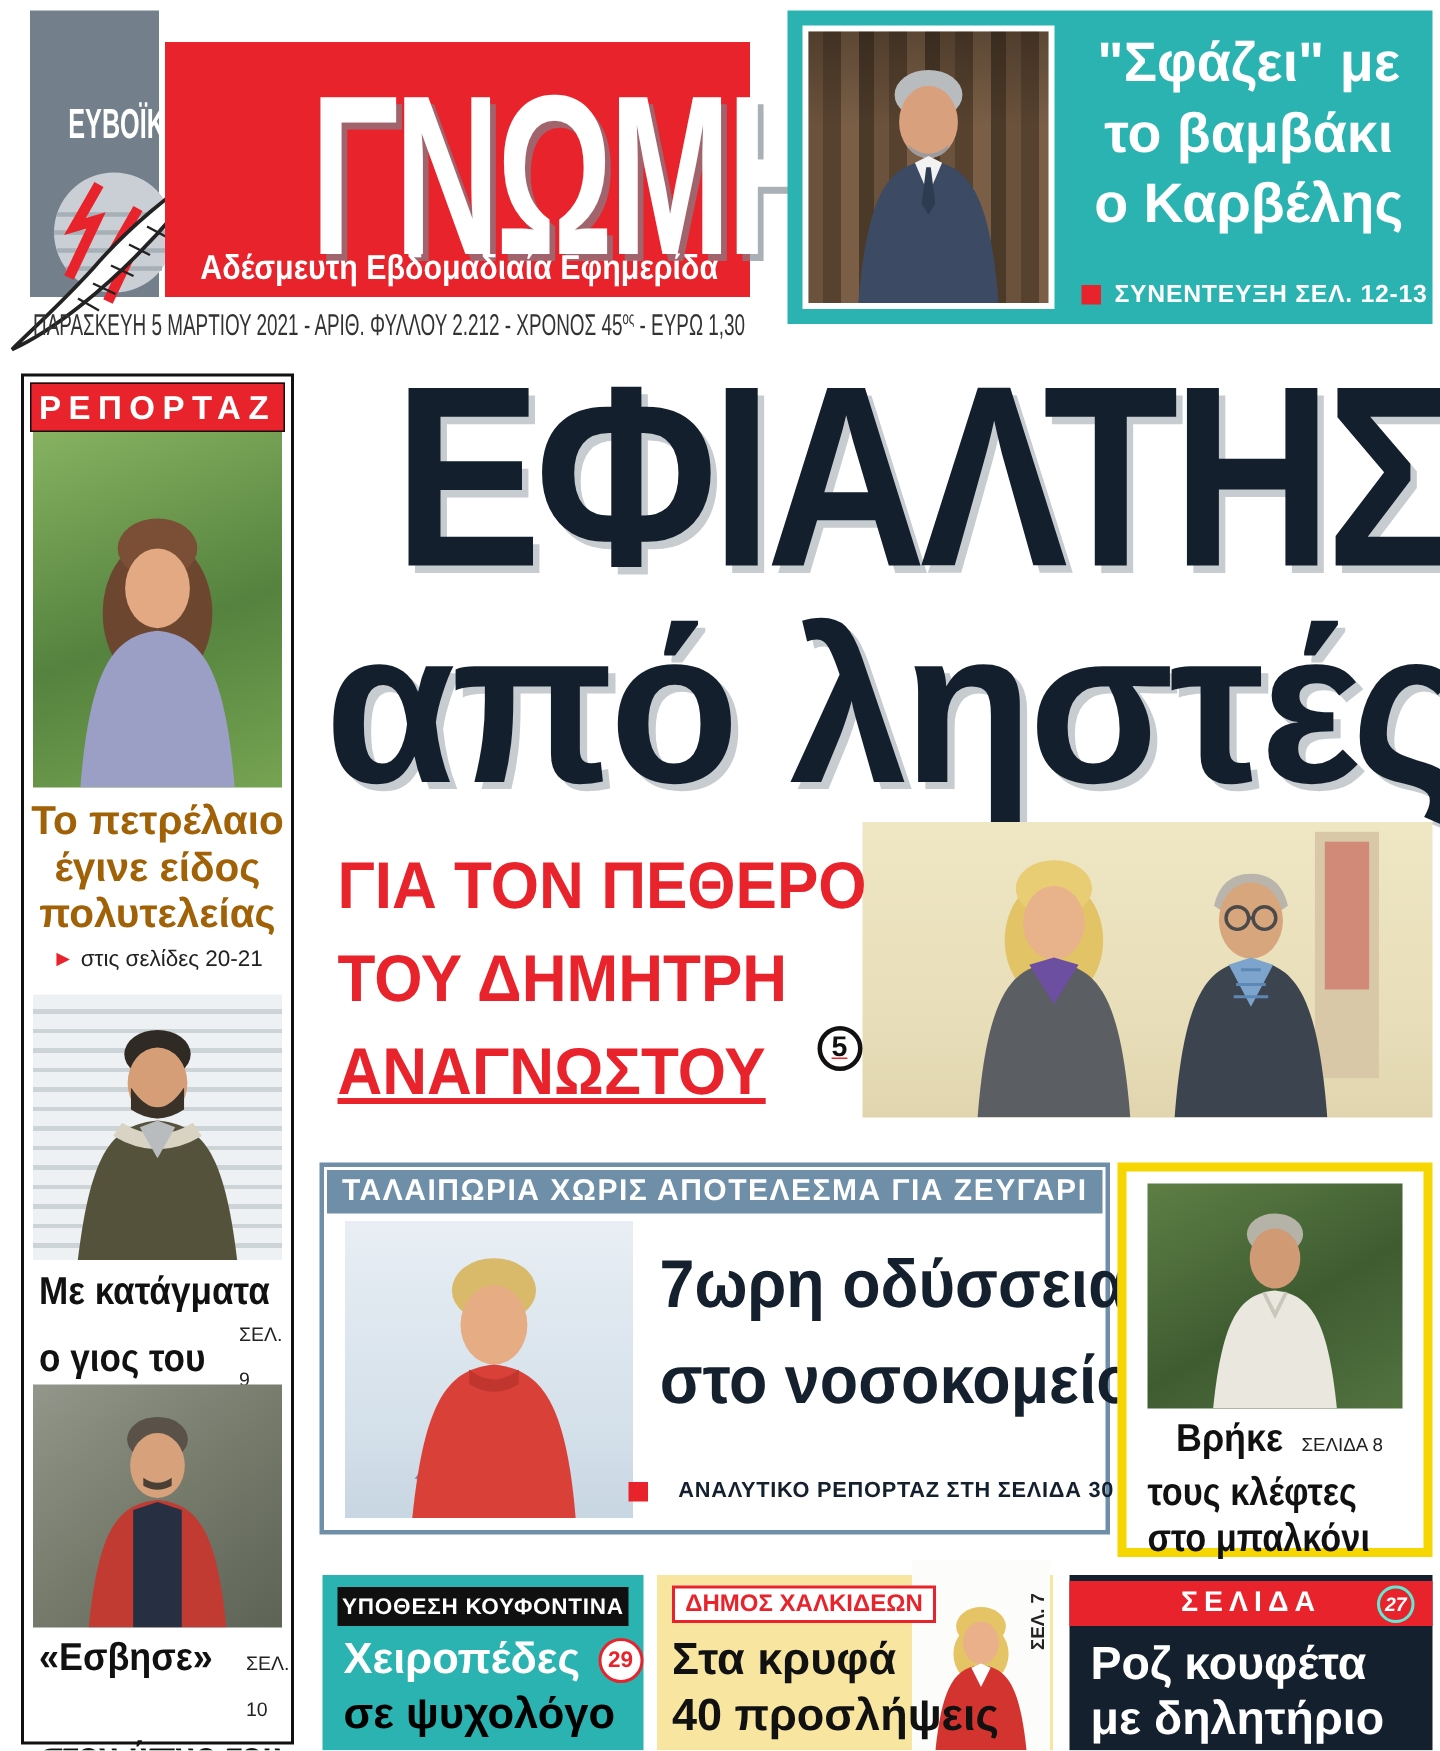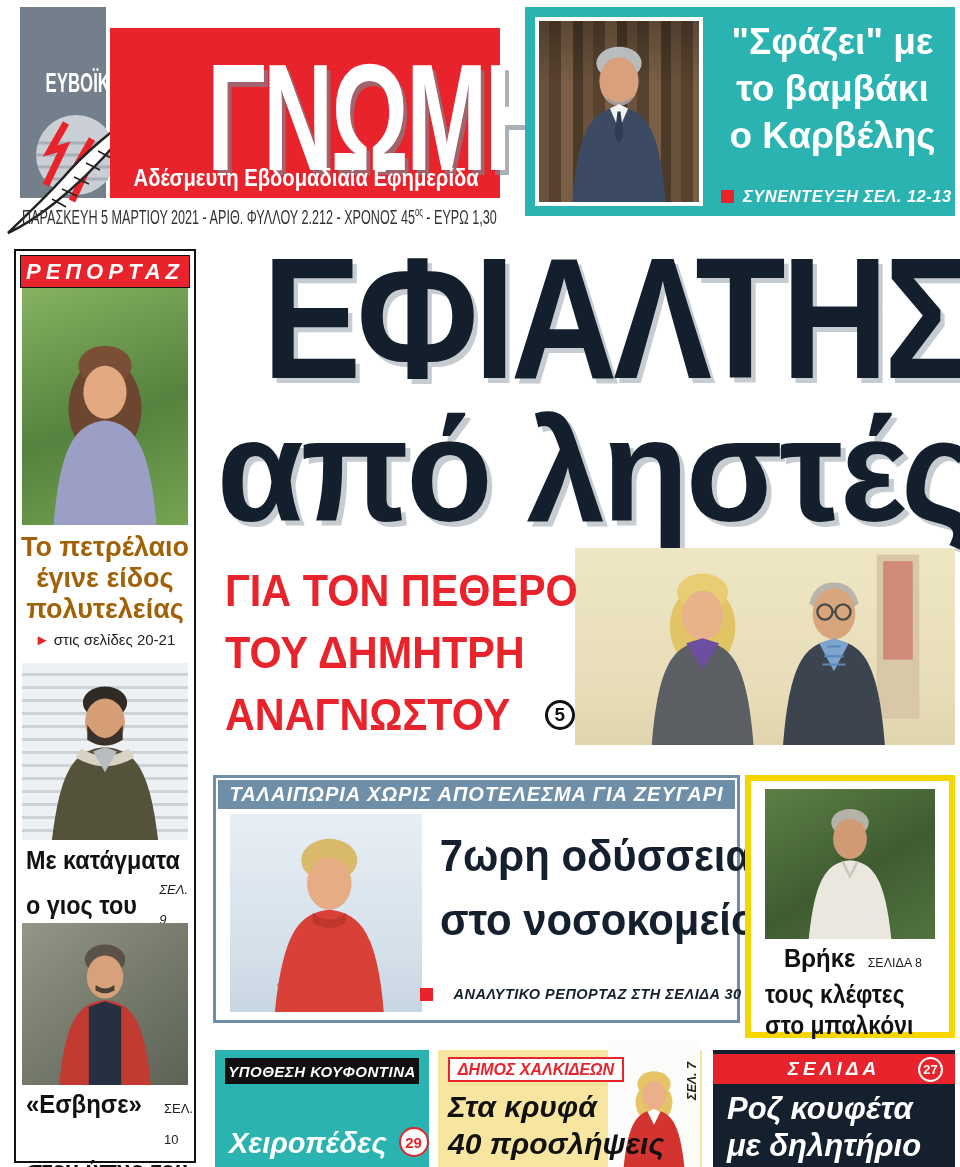--- a/index.html
+++ b/index.html
@@ -1,19 +1,19 @@
 <!DOCTYPE html>
 <html><head>
 <meta charset="utf-8">
 <style>
   html,body{margin:0;padding:0;background:#ffffff;}
   .page{position:relative;width:960px;height:1167px;background:#ffffff;
         font-family:"Liberation Sans",sans-serif;overflow:hidden;}
   .abs{position:absolute;}
-  .b{font-weight:bold;font-style:italic;}
+  .b{font-weight:bold;}
   .nw{white-space:nowrap;}
   .cond{display:inline-block;white-space:nowrap;transform-origin:0 50%;}
   .condc{display:inline-block;white-space:nowrap;transform-origin:50% 0;}
   .photo{position:absolute;overflow:hidden;}
   .photo svg{position:absolute;left:0;top:0;width:100%;height:100%;}
   .sq{display:inline-block;width:13px;height:13px;background:#e8232b;flex:0 0 auto;}
   .badge{display:inline-flex;align-items:center;justify-content:center;border-radius:50%;box-sizing:border-box;}
   .center{text-align:center;}
 </style>
 </head>
@@ -146,21 +146,21 @@
                  color:#131f2d;text-shadow:5px 5px 0 #c7ccd1;">ΕΦΙΑΛΤΗΣ</span>
   </div>
   <div class="abs center" style="left:205px;top:398px;width:755px;">
     <span class="condc" style="transform:scaleX(0.97);font-weight:bold;font-size:146px;line-height:1;letter-spacing:-3px;
                  color:#131f2d;text-shadow:5px 5px 0 #c7ccd1;">από ληστές</span>
   </div>
 
   <div class="abs" style="left:225px;top:560px;width:360px;color:#e8232b;font-weight:bold;font-size:44px;line-height:62px;z-index:5;">
     <span class="cond" style="transform:scaleX(0.94);display:block;">ΓΙΑ ΤΟΝ ΠΕΘΕΡΟ</span>
     <span class="cond" style="transform:scaleX(0.94);display:block;">ΤΟΥ ΔΗΜΗΤΡΗ</span>
-    <span style="display:flex;align-items:center;">
+    <span style="display:flex;text-decoration:underline;">
       <span class="cond" style="transform:scaleX(0.94);">ΑΝΑΓΝΩΣΤΟΥ</span>
       <span class="badge" style="width:30px;height:30px;background:#fff;border:3px solid #111;color:#111;
                    font-size:19px;font-weight:bold;margin-left:16px;flex:0 0 auto;">
         <span>5</span>
       </span>
     </span>
   </div>
 
   <div class="photo" style="left:575px;top:548px;width:380px;height:197px;z-index:1;
               background:linear-gradient(180deg,#efe6c4 0%,#e7ddb8 70%,#e0d5ae 100%);">
@@ -227,21 +227,21 @@
       <span class="cond" style="transform:scaleX(0.88);display:block;">τους κλέφτες</span>
       <span class="cond" style="transform:scaleX(0.88);display:block;">στο μπαλκόνι</span>
     </div>
   </div>
 
   <div class="abs" style="left:215px;top:1050px;width:214px;height:117px;background:#2ab3b0;">
     <div style="margin:8px auto 0 auto;width:194px;height:26px;background:#101010;
                 display:flex;align-items:center;justify-content:center;">
       <span class="b nw" style="color:#fff;font-size:15px;letter-spacing:0.5px;">ΥΠΟΘΕΣΗ ΚΟΥΦΟΝΤΙΝΑ</span>
     </div>
-    <div style="padding:6px 0 0 14px;display:flex;align-items:flex-start;gap:12px;margin-top:37px;">
+    <div style="padding:6px 0 0 14px;display:flex;align-items:center;gap:12px;">
       <span class="b nw" style="color:#fff;font-size:29px;">Χειροπέδες</span>
       <span class="badge" style="width:30px;height:30px;background:#fff;border:2px solid #e8232b;color:#e8232b;
                    font-size:15px;font-weight:bold;">
         <span>29</span>
       </span>
     </div>
     <div style="padding:4px 0 0 14px;">
       <span class="b nw" style="color:#000000;font-size:29px;">σε ψυχολόγο</span>
     </div>
   </div>
@@ -267,22 +267,22 @@
     </div>
     <div class="abs" style="left:10px;top:77px;z-index:2;">
       <span class="b nw" style="color:#111;font-size:30px;">40 προσλήψεις</span>
     </div>
   </div>
 
   <div class="abs" style="left:713px;top:1050px;width:242px;height:117px;background:#15202e;">
     <div class="abs" style="left:0;top:4px;width:100%;height:30px;background:#e8232b;
                 display:flex;align-items:center;justify-content:center;">
       <span class="b nw" style="color:#fff;font-size:19px;letter-spacing:4px;">ΣΕΛΙΔΑ</span>
-      <span class="badge abs" style="right:12px;top:3px;width:25px;height:25px;background:#e8232b;border:2px solid #ffffff;
-                   color:#fff;font-size:13px;font-weight:bold;">
+      <span class="badge abs" style="right:12px;top:3px;width:25px;height:25px;background:#e8232b;border:2px solid #5eead4;
+                   color:#fff;font-size:13px;font-weight:bold;font-style:italic;">
         <span>27</span>
       </span>
     </div>
     <div class="abs" style="left:14px;top:41px;">
       <span class="b nw" style="color:#fff;font-size:31px;">Ροζ κουφέτα</span>
     </div>
     <div class="abs" style="left:14px;top:78px;">
       <span class="b nw" style="color:#fff;font-size:31px;">με δηλητήριο</span>
     </div>
   </div>

